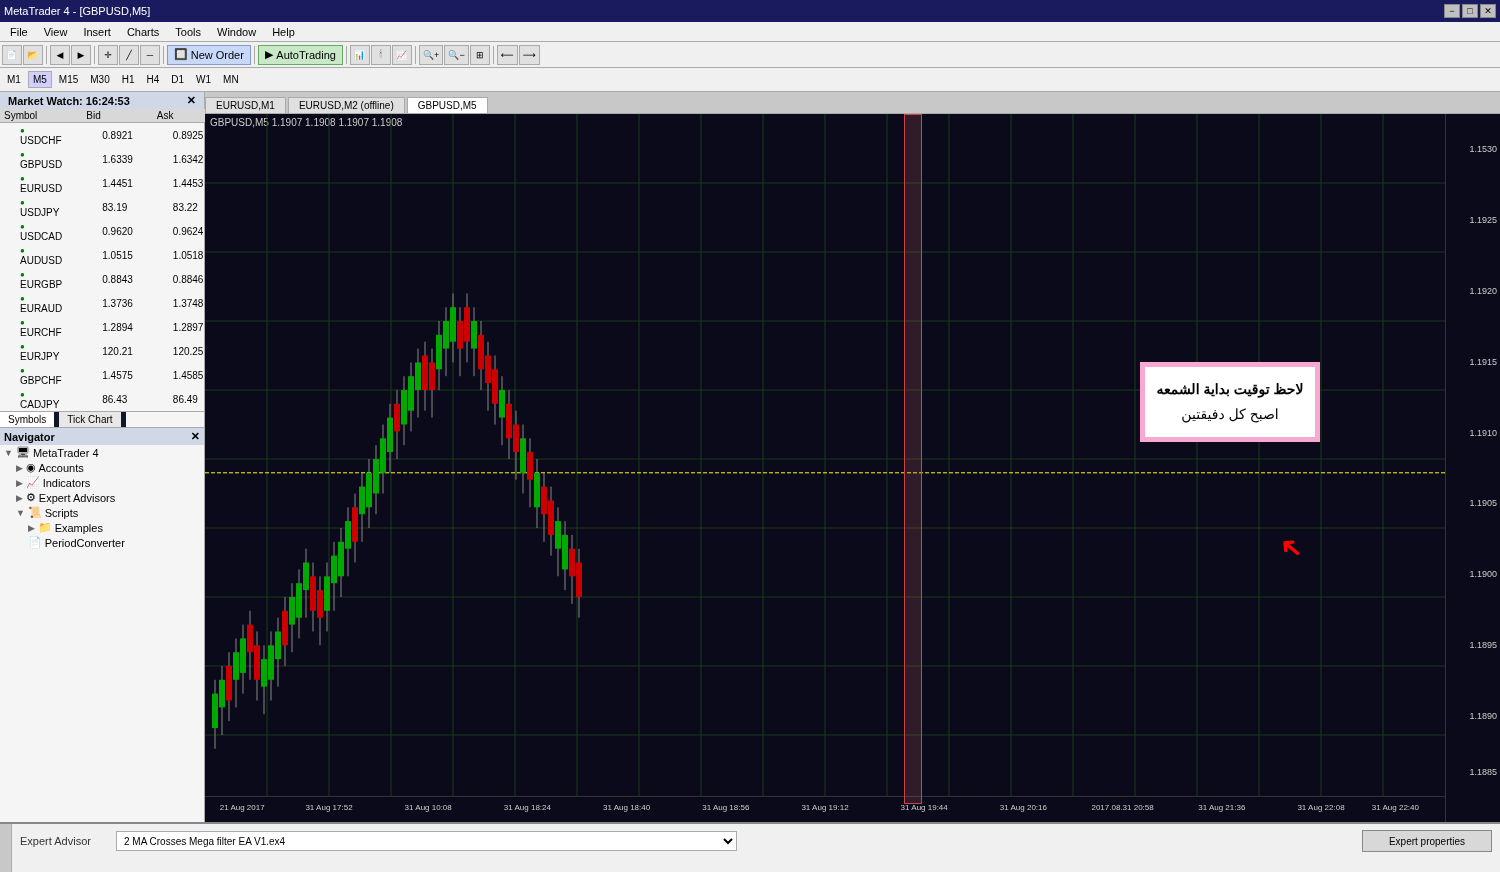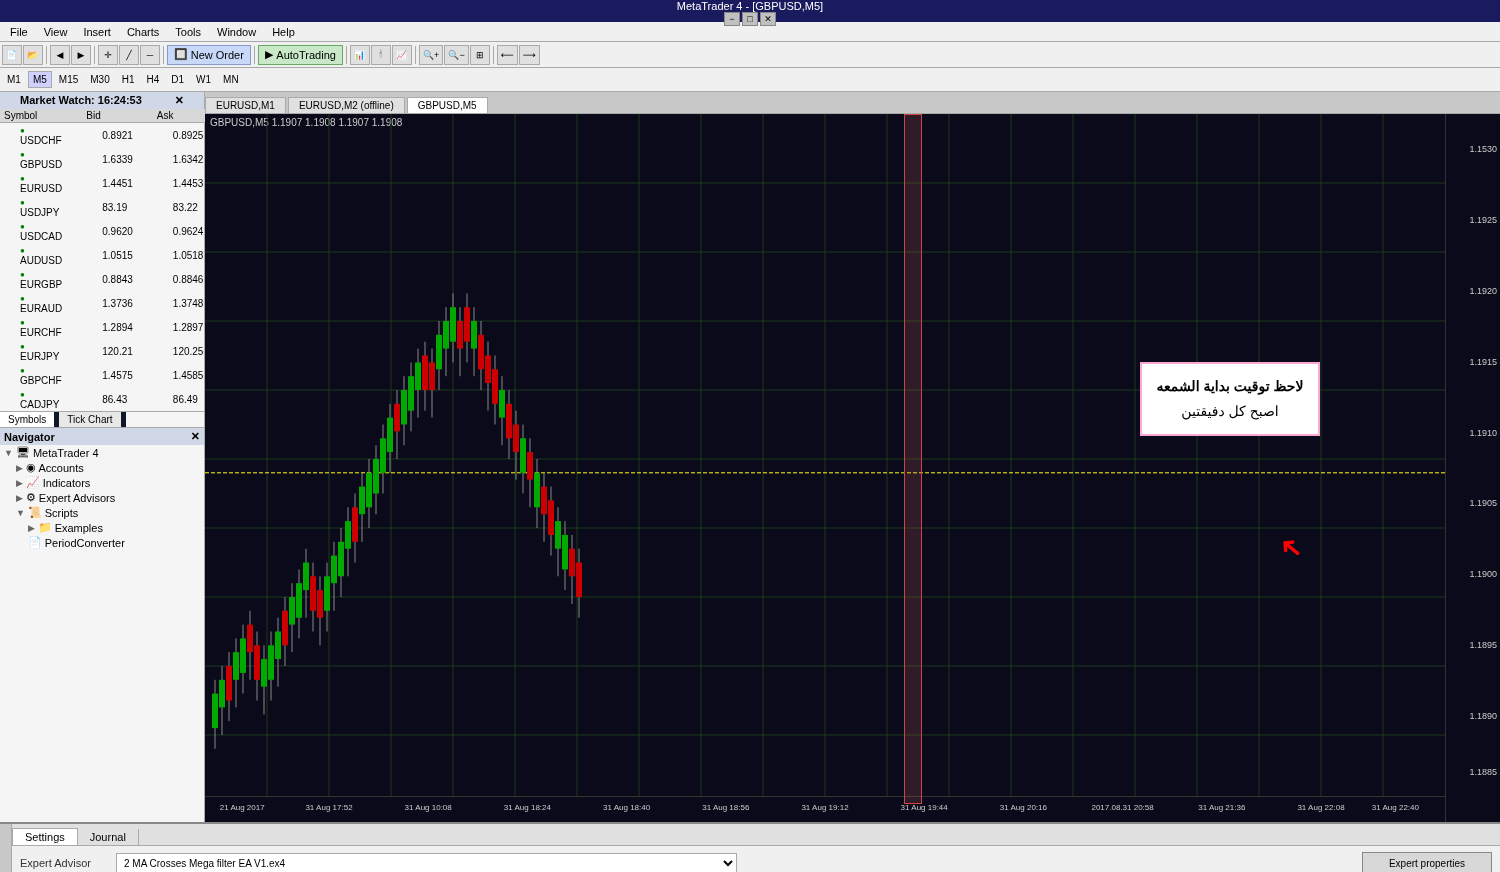--- a/index.html
+++ b/index.html
@@ -1,19 +1,19 @@
 <!DOCTYPE html>
 <html><head>
   <meta charset="utf-8">
   <style>
     * { margin: 0; padding: 0; box-sizing: border-box; }
     body { width: 1500px; height: 872px; background: #c0c0c0; font-family: 'Segoe UI', Tahoma, sans-serif; font-size: 11px; overflow: hidden; position: relative; }
 
     
-    #titlebar { background: #1a1a5e; color: white; height: 22px; display: flex; align-items: center; justify-content: space-between; padding: 0 4px; flex-direction: column; }
+    #titlebar { background: #1a1a5e; color: white; height: 22px; display: flex; align-items: center; justify-content: space-between; padding: 0 4px; }
     #titlebar .win-btns { display: flex; gap: 2px; }
     #titlebar .win-btn { width: 16px; height: 14px; background: #c0c0c0; border: 1px solid #888; display: flex; align-items: center; justify-content: center; font-size: 9px; cursor: pointer; color: #000; }
 
     
     #menubar { background: #f0f0f0; height: 20px; display: flex; align-items: center; padding: 0 2px; border-bottom: 1px solid #aaa; }
     .menu-item { padding: 2px 8px; font-size: 11px; cursor: pointer; }
 
     
     #toolbar1 { background: #f0f0f0; height: 26px; display: flex; align-items: center; padding: 0 2px; border-bottom: 1px solid #aaa; gap: 1px; }
     #toolbar2 { background: #f0f0f0; height: 24px; display: flex; align-items: center; padding: 0 2px; border-bottom: 1px solid #aaa; gap: 2px; }
@@ -25,21 +25,21 @@
     #autotrading-btn { background: #c8e8c8; border: 1px solid #66aa66; padding: 2px 6px; cursor: pointer; font-size: 11px; display: flex; align-items: center; gap: 3px; }
 
     
     #main { display: flex; height: calc(872px - 22px - 20px - 26px - 24px - 20px - 30px); }
 
     
     #left-panel { width: 205px; display: flex; flex-direction: column; border-right: 1px solid #aaa; background: #f5f5f5; }
 
     
     #market-watch { flex: 0 0 auto; border-bottom: 1px solid #aaa; }
-    #mw-header { background: #d0d8e8; padding: 2px 20px; font-weight: bold; font-size: 11px; display: flex; justify-content: space-between; }
+    #mw-header { background: #d0d8e8; padding: 2px 8px; font-weight: bold; font-size: 11px; display: flex; justify-content: space-between; align-items: center; }
     #mw-table { width: 100%; font-size: 10px; border-collapse: collapse; }
     #mw-table th { background: #d8d8d8; padding: 1px 4px; text-align: left; font-weight: normal; border-bottom: 1px solid #aaa; }
     #mw-table td { padding: 1px 20px; }
     #mw-tabs { display: flex; border-top: 1px solid #aaa; }
     .mw-tab { padding: 2px 8px; font-size: 10px; cursor: pointer; border-right: 5px solid #0f172a; background: #e8e8e8; }
     .mw-tab.active { background: white; border-bottom: none; }
 
     
     #navigator { flex: 1; overflow: auto; }
     #nav-header { background: #d0d8e8; padding: 2px 4px; font-weight: bold; font-size: 11px; display: flex; justify-content: space-between; align-items: center; }
@@ -507,44 +507,40 @@
         <span class="time-label" style="left:58%">31 Aug 19:44</span>
         <span class="time-label" style="left:66%">31 Aug 20:16</span>
         <span class="time-label" style="left:74%">2017.08.31 20:58</span>
         <span class="time-label" style="left:82%">31 Aug 21:36</span>
         <span class="time-label" style="left:90%">31 Aug 22:08</span>
         <span class="time-label" style="left:96%">31 Aug 22:40</span>
       </div>
 
       <div id="highlight-bar" style="left:54%;top:0;width:18px;bottom:18px;background:rgba(200,100,100,0.2);border:1px solid #cc4444;"></div>
 
-      <div id="chart-tooltip" style="right:180px;top:35%;width:180px;background:white;border:2px solid #f9a8d4;padding:10px;font-size:14px;text-align:center;direction:rtl;line-height:1.8;font-family:Arial;">
+      <div id="chart-tooltip" style="right:180px;top:35%;width:180px;background:white;border:5px solid #f9a8d4;padding:10px;font-size:14px;text-align:center;direction:rtl;line-height:1.8;font-family:Arial;">
         <div style="font-weight:bold;">لاحظ توقيت بداية الشمعه</div>
         <div>اصبح كل دفيقتين</div>
       </div>
 
       <div style="position:absolute;right:198px;top:59%;color:red;font-size:28px;transform:rotate(220deg);">➜</div>
 
     </div>
   </div>
 
 </div>
 
 <div id="bottom-section" style="height:260px;border-top:2px solid #888;background:#f0f0f0;display:flex;flex-direction:column;">
 
   <div style="display:flex;height:100%;">
     <div id="bottom-left-tab" style="width:12px;background:#c8c8c8;border-right:1px solid #aaa;display:flex;align-items:center;justify-content:center;writing-mode:vertical-rl;font-size:9px;cursor:pointer;color:#333;">
       
     </div>
 
     <div style="flex:1;display:flex;flex-direction:column;">
-      <div id="bottom-tabs" style="display:flex;height:22px;border-bottom:1px solid #aaa;background:#e0e0e0;align-items:flex-end;">
-        <div class="bottom-tab active" style="padding:2px 12px;font-size:11px;cursor:pointer;background:white;border:1px solid #aaa;border-bottom:none;">Settings</div>
-        <div class="bottom-tab" style="padding:2px 12px;font-size:11px;cursor:pointer;">Journal</div>
-      </div>
 
       <div id="strategy-tester" style="padding:6px 8px;display:flex;flex-direction:column;gap:4px;">
 
         <div class="st-row" style="display:flex;align-items:center;gap:6px;">
           <span class="st-label" style="min-width:90px;font-size:11px;">Expert Advisor</span>
           <select class="st-dropdown" id="expert-dropdown" style="width:200px;height:20px;font-size:10px;border:1px solid #aaa;"><option>2 MA Crosses Mega filter EA V1.ex4</option></select>
           <div style="flex:1;"></div>
           <button class="st-right-btn" style="width:130px;height:22px;border:1px solid #888;background:#d8d8d8;font-size:10px;cursor:pointer;">Expert properties</button>
         </div>
 

